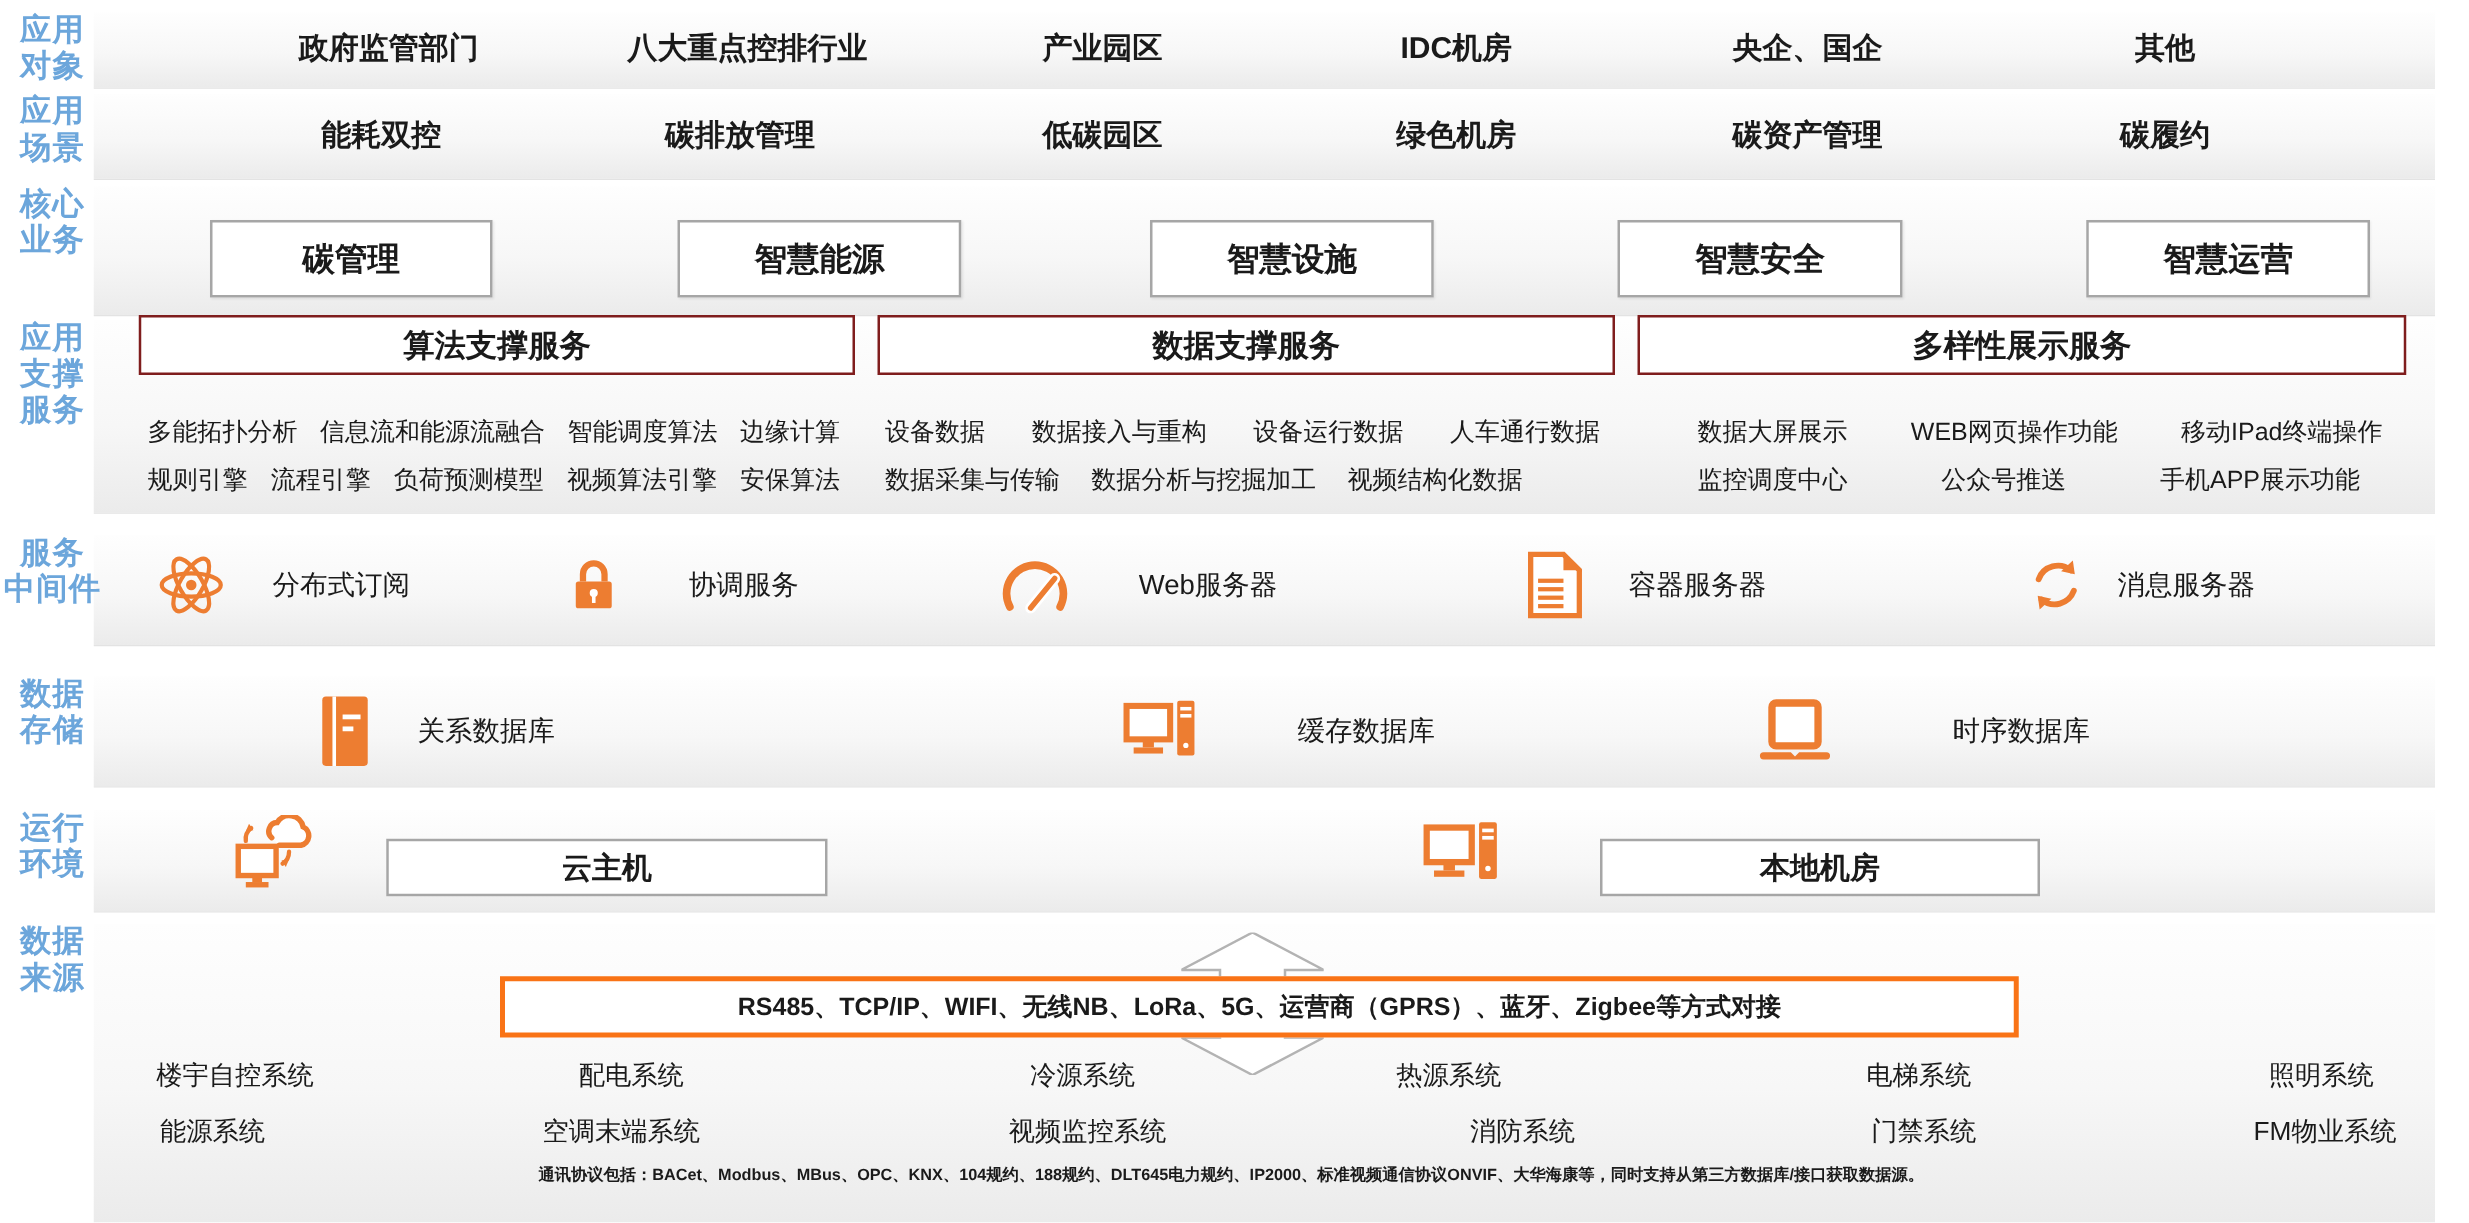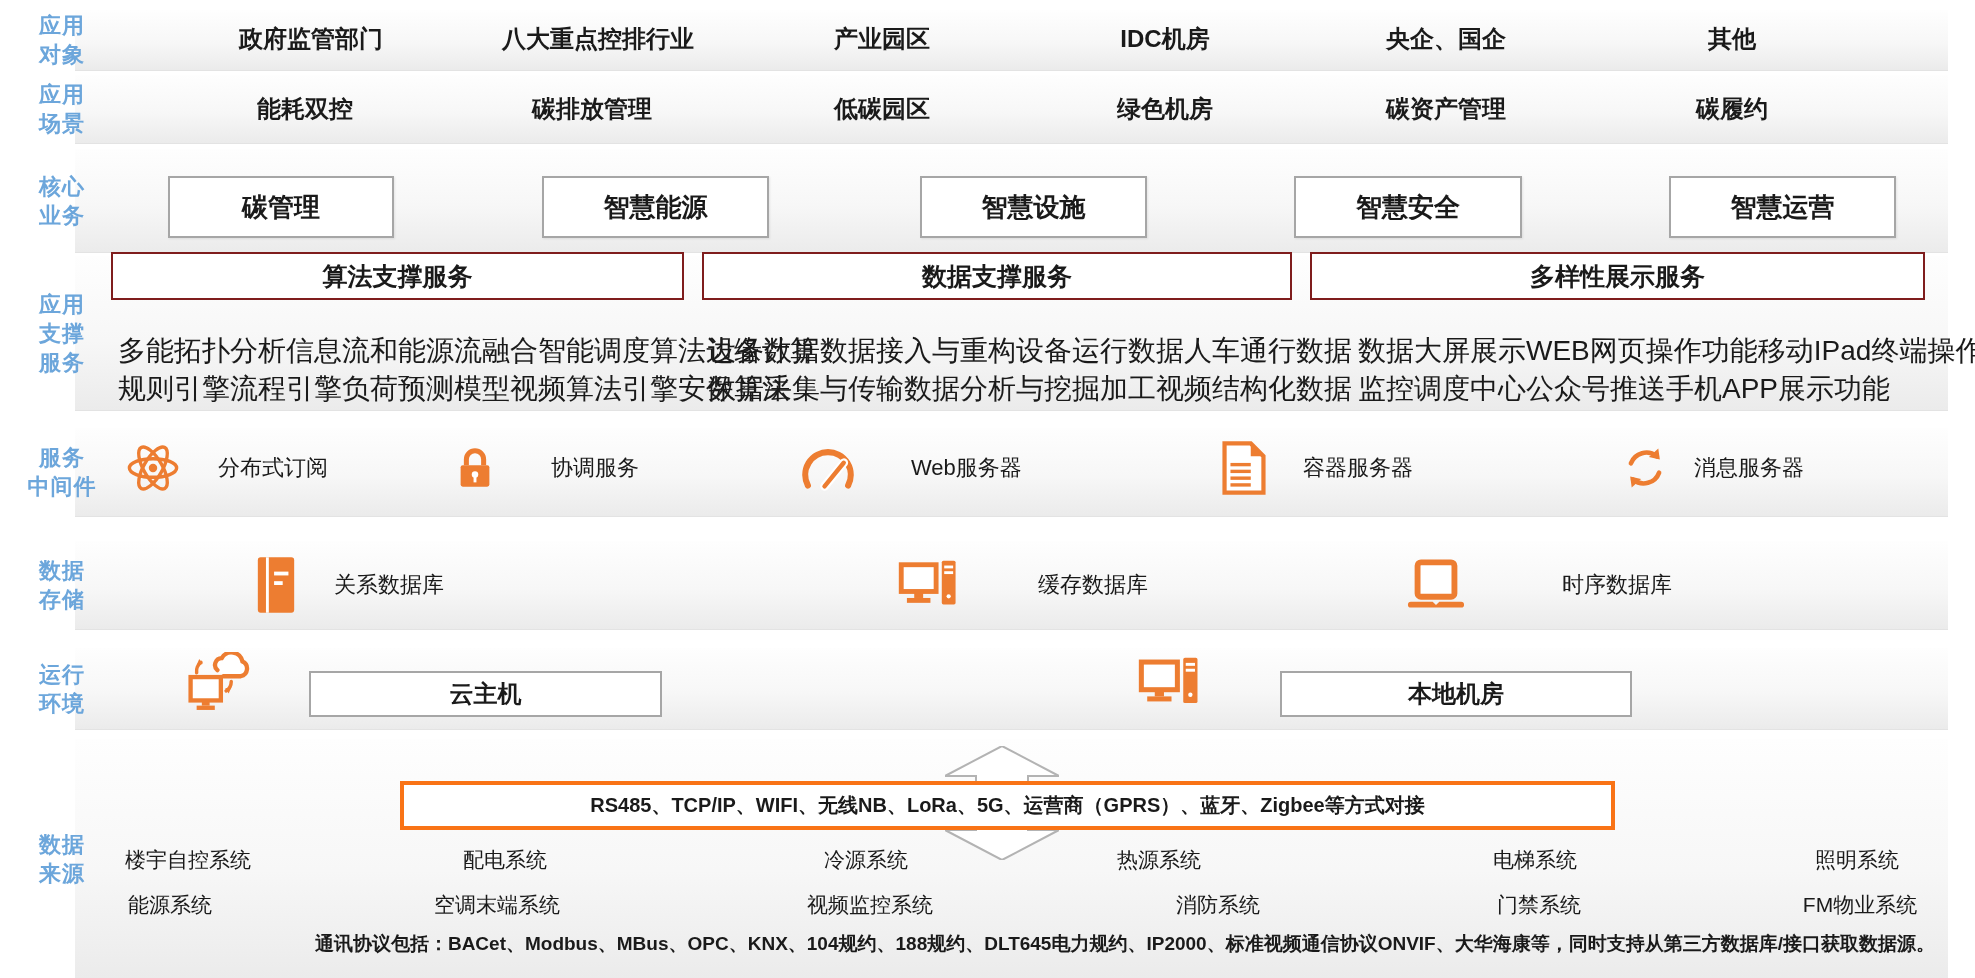--- a/index.html
+++ b/index.html
@@ -2,40 +2,40 @@
 <html><head>
 <meta charset="utf-8">
 <style>
   html,body{margin:0;padding:0;background:#fff;}
   #stage{
     position:relative;width:1975px;height:978px;background:#fff;overflow:hidden;
     font-family:"Liberation Sans","DejaVu Sans",sans-serif;color:#1a1a1a;
     --accent-blue:#6CA6DB; --accent-orange:#ED7D31;
   }
   .band{position:absolute;left:75px;width:1873px;background:linear-gradient(180deg,#fefefe 0%,#f7f7f7 55%,#ebebeb 100%);border-bottom:1px solid #e3e3e3;}
-  .row-label{position:absolute;left:0;width:84px;display:flex;flex-direction:column;justify-content:center;align-items:center;
-    color:var(--accent-blue);font-weight:bold;font-size:22px;line-height:29px;letter-spacing:1px;padding-left:20px;}
+  .row-label{position:absolute;left:0;width:84px;display:flex;flex-direction:column;justify-content:flex-start;align-items:center;
+    color:var(--accent-blue);font-weight:bold;font-size:25px;line-height:29px;letter-spacing:1px;}
   .cell{position:absolute;width:320px;text-align:center;font-weight:bold;font-size:24px;}
   .r1{top:14px;height:50px;line-height:50px;}
   .r2{top:84px;height:50px;line-height:50px;}
   .core-box{position:absolute;top:176px;height:58px;background:#fff;border:2px solid #a6a6a6;
     display:flex;align-items:center;justify-content:center;font-weight:bold;font-size:26px;box-shadow:1px 1px 2px rgba(0,0,0,.08);}
   .hdr-box{position:absolute;top:252px;height:44px;background:#fff;border:2px solid #7f1d1d;
     display:flex;align-items:center;justify-content:center;font-weight:bold;font-size:25px;}
-  .svc-line{position:absolute;display:flex;justify-content:space-between;font-size:28px;font-weight:500;white-space:nowrap;}
+  .svc-line{position:absolute;display:flex;justify-content:space-between;font-size:20px;font-weight:500;white-space:nowrap;}
   .mw-group{position:absolute;top:436px;height:64px;display:flex;align-items:center;font-size:22px;white-space:nowrap;}
   .st-group{position:absolute;top:551px;height:68px;display:flex;align-items:center;font-size:22px;white-space:nowrap;}
   .icon{color:var(--accent-orange);display:inline-flex;align-items:center;justify-content:center;}
   .env-box{position:absolute;top:671px;height:42px;background:#fff;border:2px solid #a6a6a6;
     display:flex;align-items:center;justify-content:center;font-weight:bold;font-size:24px;}
   .connect-bar{position:absolute;left:400px;top:781px;width:1207px;height:41px;background:#fff;border:4px solid #f97316;
     display:flex;align-items:center;justify-content:center;font-weight:bold;font-size:20px;z-index:2;white-space:nowrap;}
   .big-arrow{position:absolute;left:945px;top:746px;z-index:1;}
   .sys{position:absolute;width:220px;text-align:center;font-size:21px;white-space:nowrap;}
-  .note{position:absolute;left:75px;top:931px;width:1820px;text-align:right;font-weight:bold;font-size:19px;white-space:nowrap;margin-left:40px;}
+  .note{position:absolute;left:75px;top:931px;width:1820px;text-align:center;font-weight:bold;font-size:13px;white-space:nowrap;}
 </style>
 </head>
 <body>
 
 <div id="stage" style="--accent-blue: #6CA6DB; --accent-orange: #ED7D31;">
 
   <div class="band" style="top:10px;height:60px"></div>
   <div class="band" style="top:75px;height:68px"></div>
   <div class="band" style="top:149px;height:103px"></div>
   <div class="band" style="top:256px;height:154px"></div>

